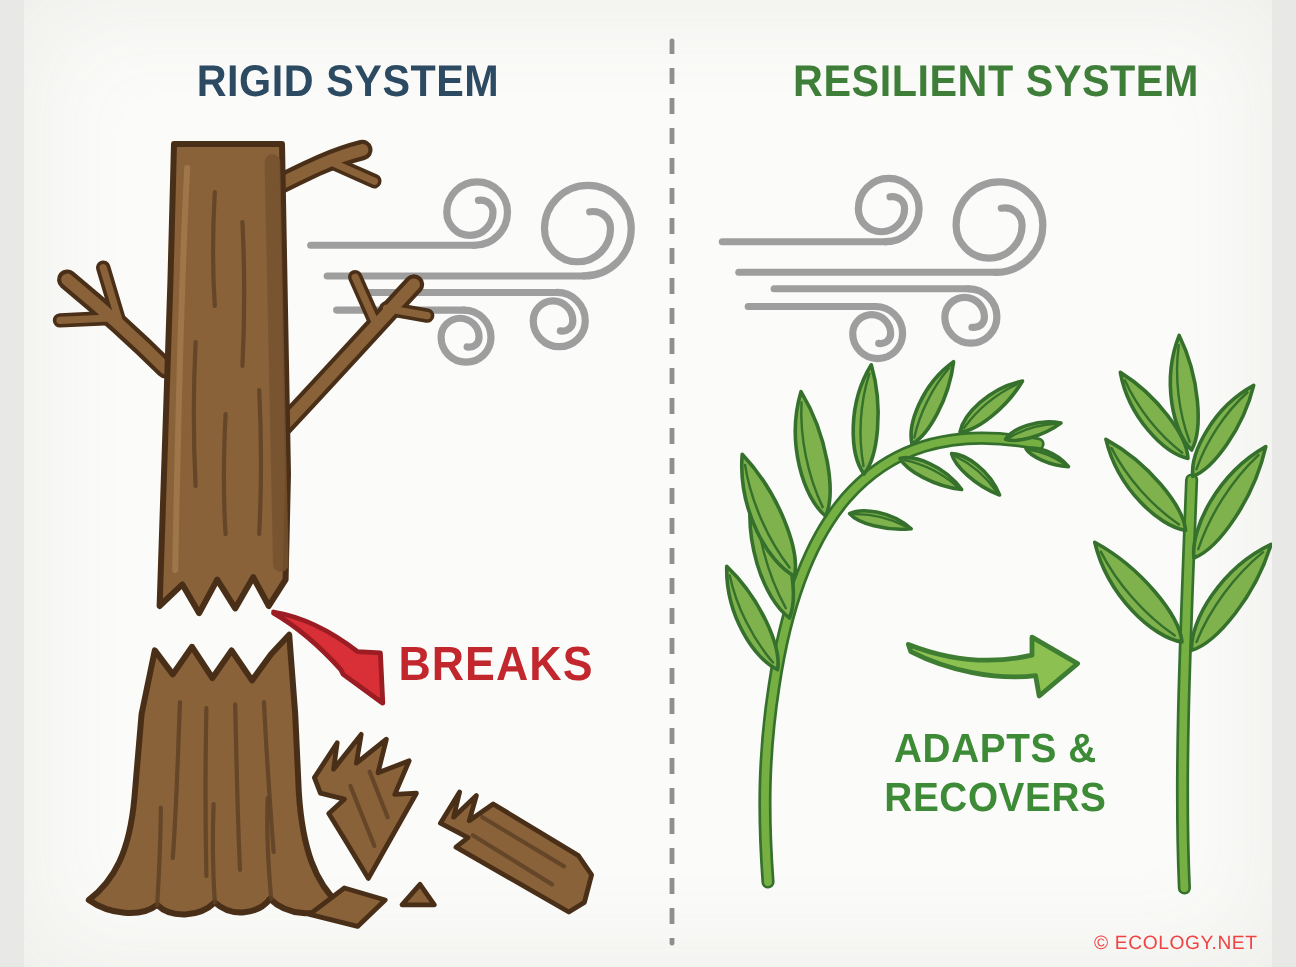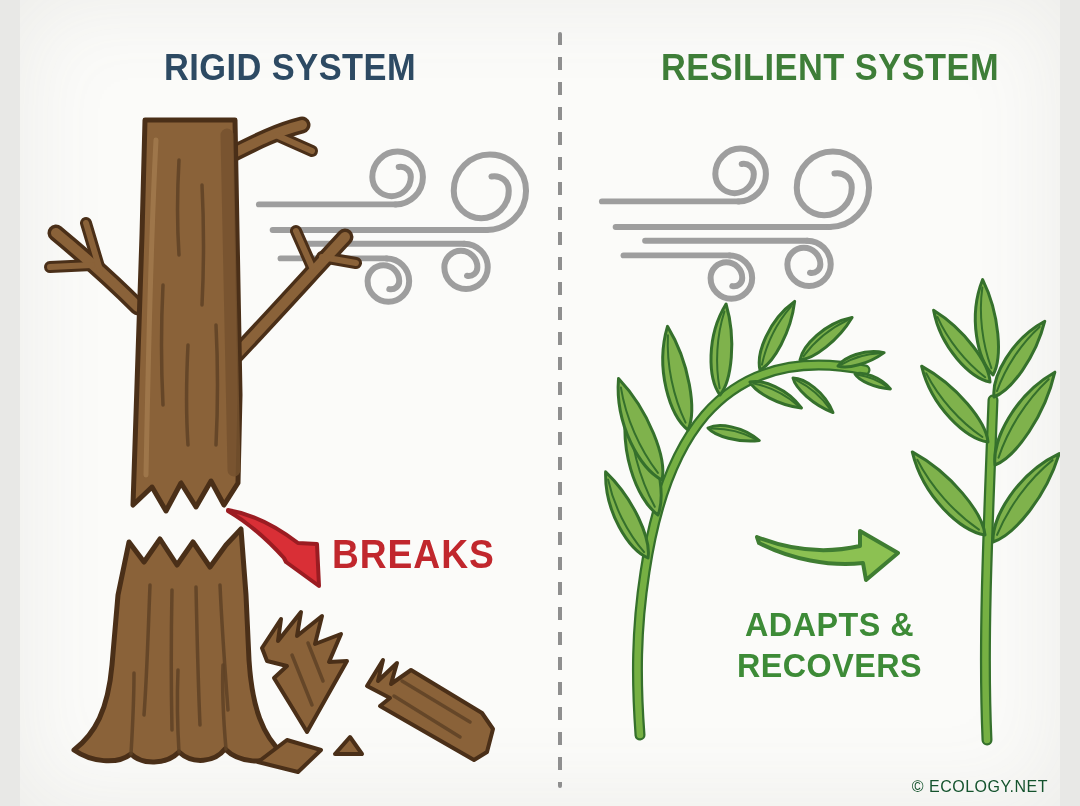--- a/index.html
+++ b/index.html
@@ -27,21 +27,21 @@
     font-size:34px;font-weight:800;color:#3d8b37;line-height:1.2;
     letter-spacing:.5px;transform:scaleX(.95);
   }
   .divider{
     position:absolute;left:538px;top:32px;width:4px;height:756px;
     background:repeating-linear-gradient(to bottom,#8f8f8f 0 13px,transparent 13px 25px);
     border-radius:2px;
   }
   .copyright{
     position:absolute;right:12px;bottom:10px;
-    font-size:16px;color:#14532d;letter-spacing:.5px;
+    font-size:16px;color:#ef4444;letter-spacing:.5px;
   }
   svg{overflow:visible;display:block;}
   
   .wind path,.wind use{stroke:#9e9e9e;stroke-width:6;fill:none;stroke-linecap:round;}
   .curl{vector-effect:non-scaling-stroke;}
   
   .trunk{fill:#8a6239;stroke:#4a2f18;stroke-width:5;stroke-linejoin:round;}
   .shard{fill:#8a6239;stroke:#4a2f18;stroke-width:4;stroke-linejoin:round;}
   .branchO{stroke:#4a2f18;stroke-width:17;fill:none;stroke-linecap:round;}
   .branchI{stroke:#8a6239;stroke-width:10;fill:none;stroke-linecap:round;}

